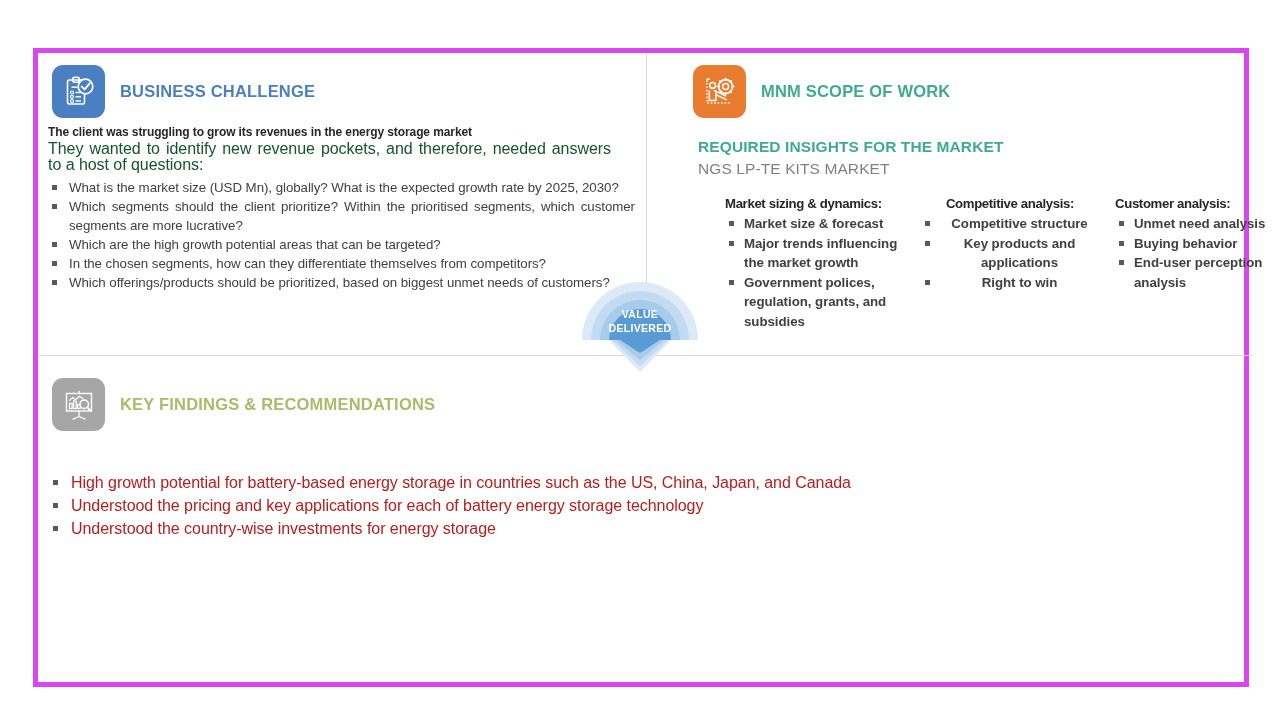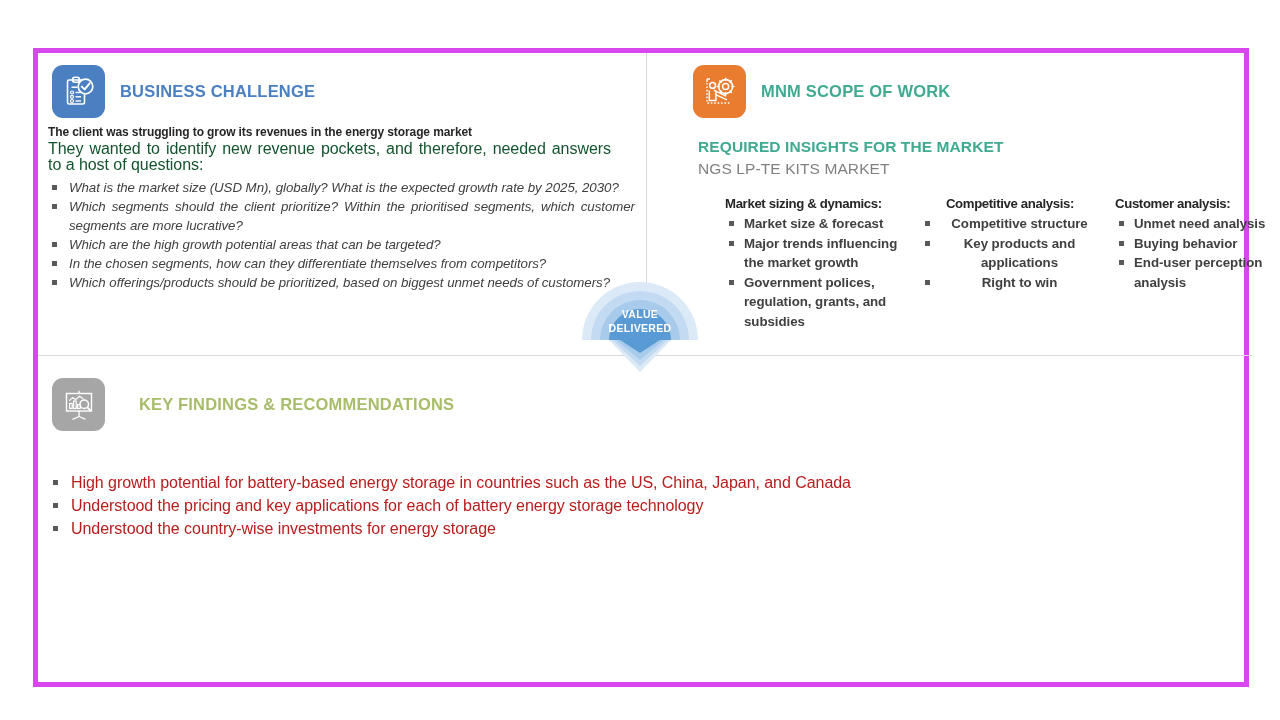--- a/index.html
+++ b/index.html
@@ -107,21 +107,20 @@
   }
 
   #bc-list {
     position: absolute;
     left: 10px;
     top: 125px;
     width: 587px;
     list-style: none;
     margin: 0;
     padding: 0;
-    font-style: italic;
   }
   #bc-list li {
     position: relative;
     padding-left: 21px;
     font-size: 13.3px;
     line-height: 19px;
     color: #404040;
     text-align: justify;
     margin-bottom: 0px;
     letter-spacing: -0.05px;
@@ -197,21 +196,21 @@
     content: "";
     position: absolute;
     left: 4px;
     top: 7px;
     width: 5px;
     height: 5px;
     background: #595959;
   }
 
   
-  #kf-header { position: absolute; left: 14px; top: 22px; gap: 19px; }
+  #kf-header { position: absolute; left: 14px; top: 22px; }
 
   #kf-list {
     position: absolute;
     left: 10px;
     top: 115px;
     width: 1100px;
     list-style: none;
     margin: 0;
     padding: 0;
   }

